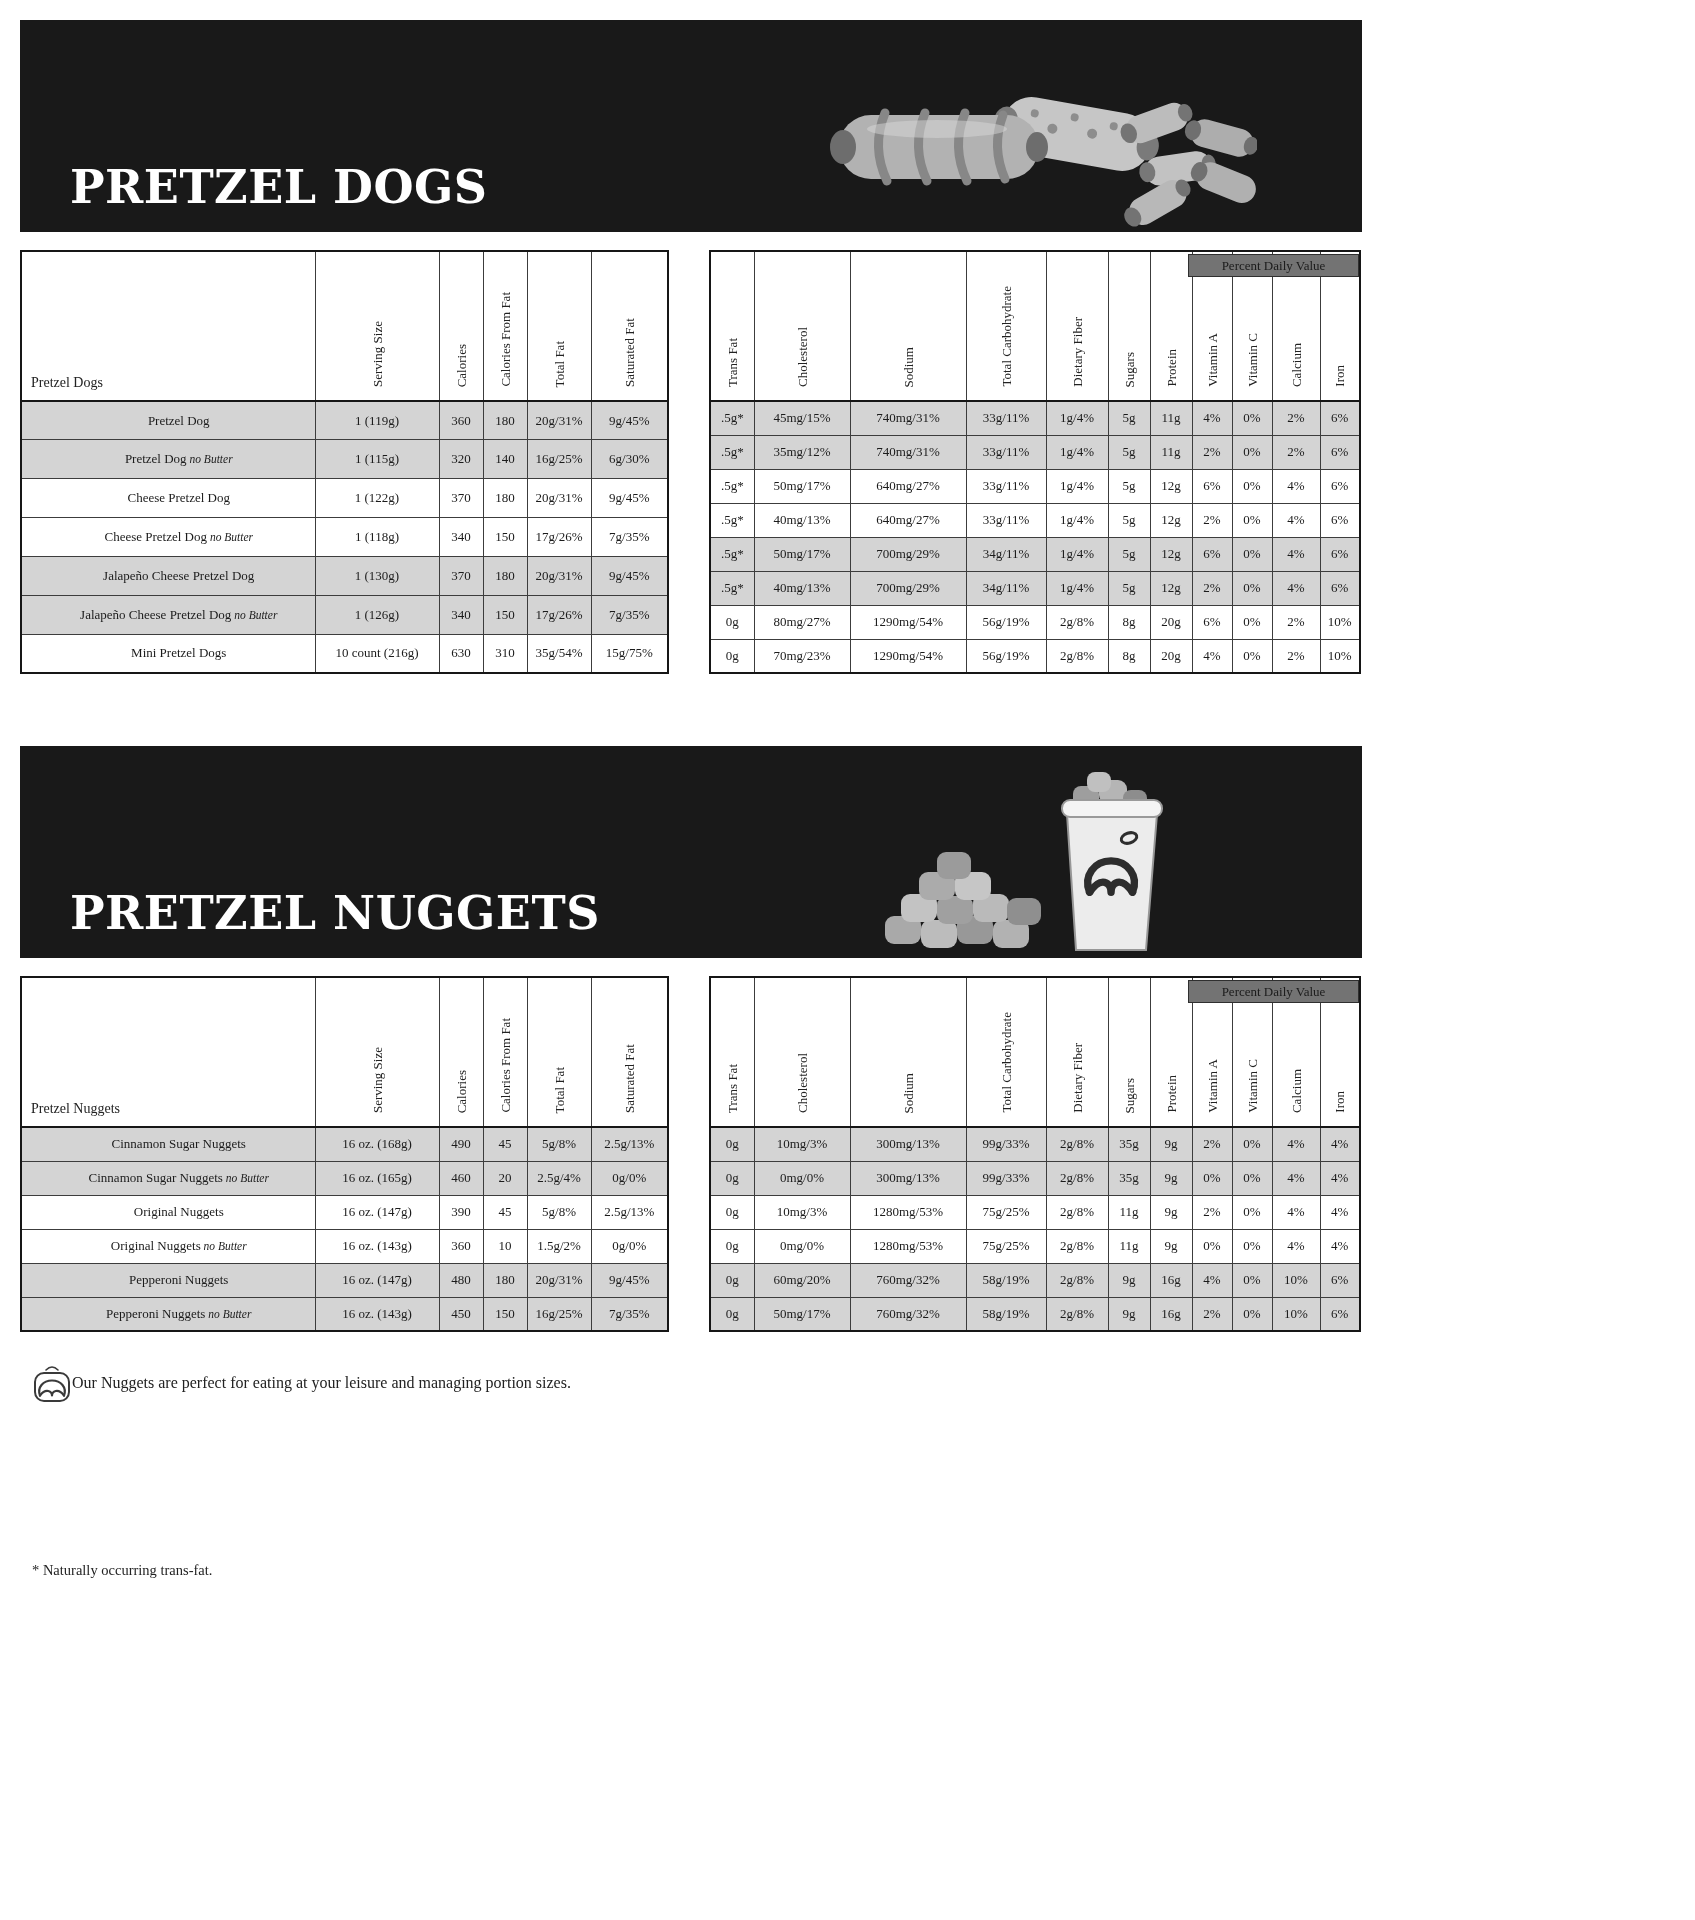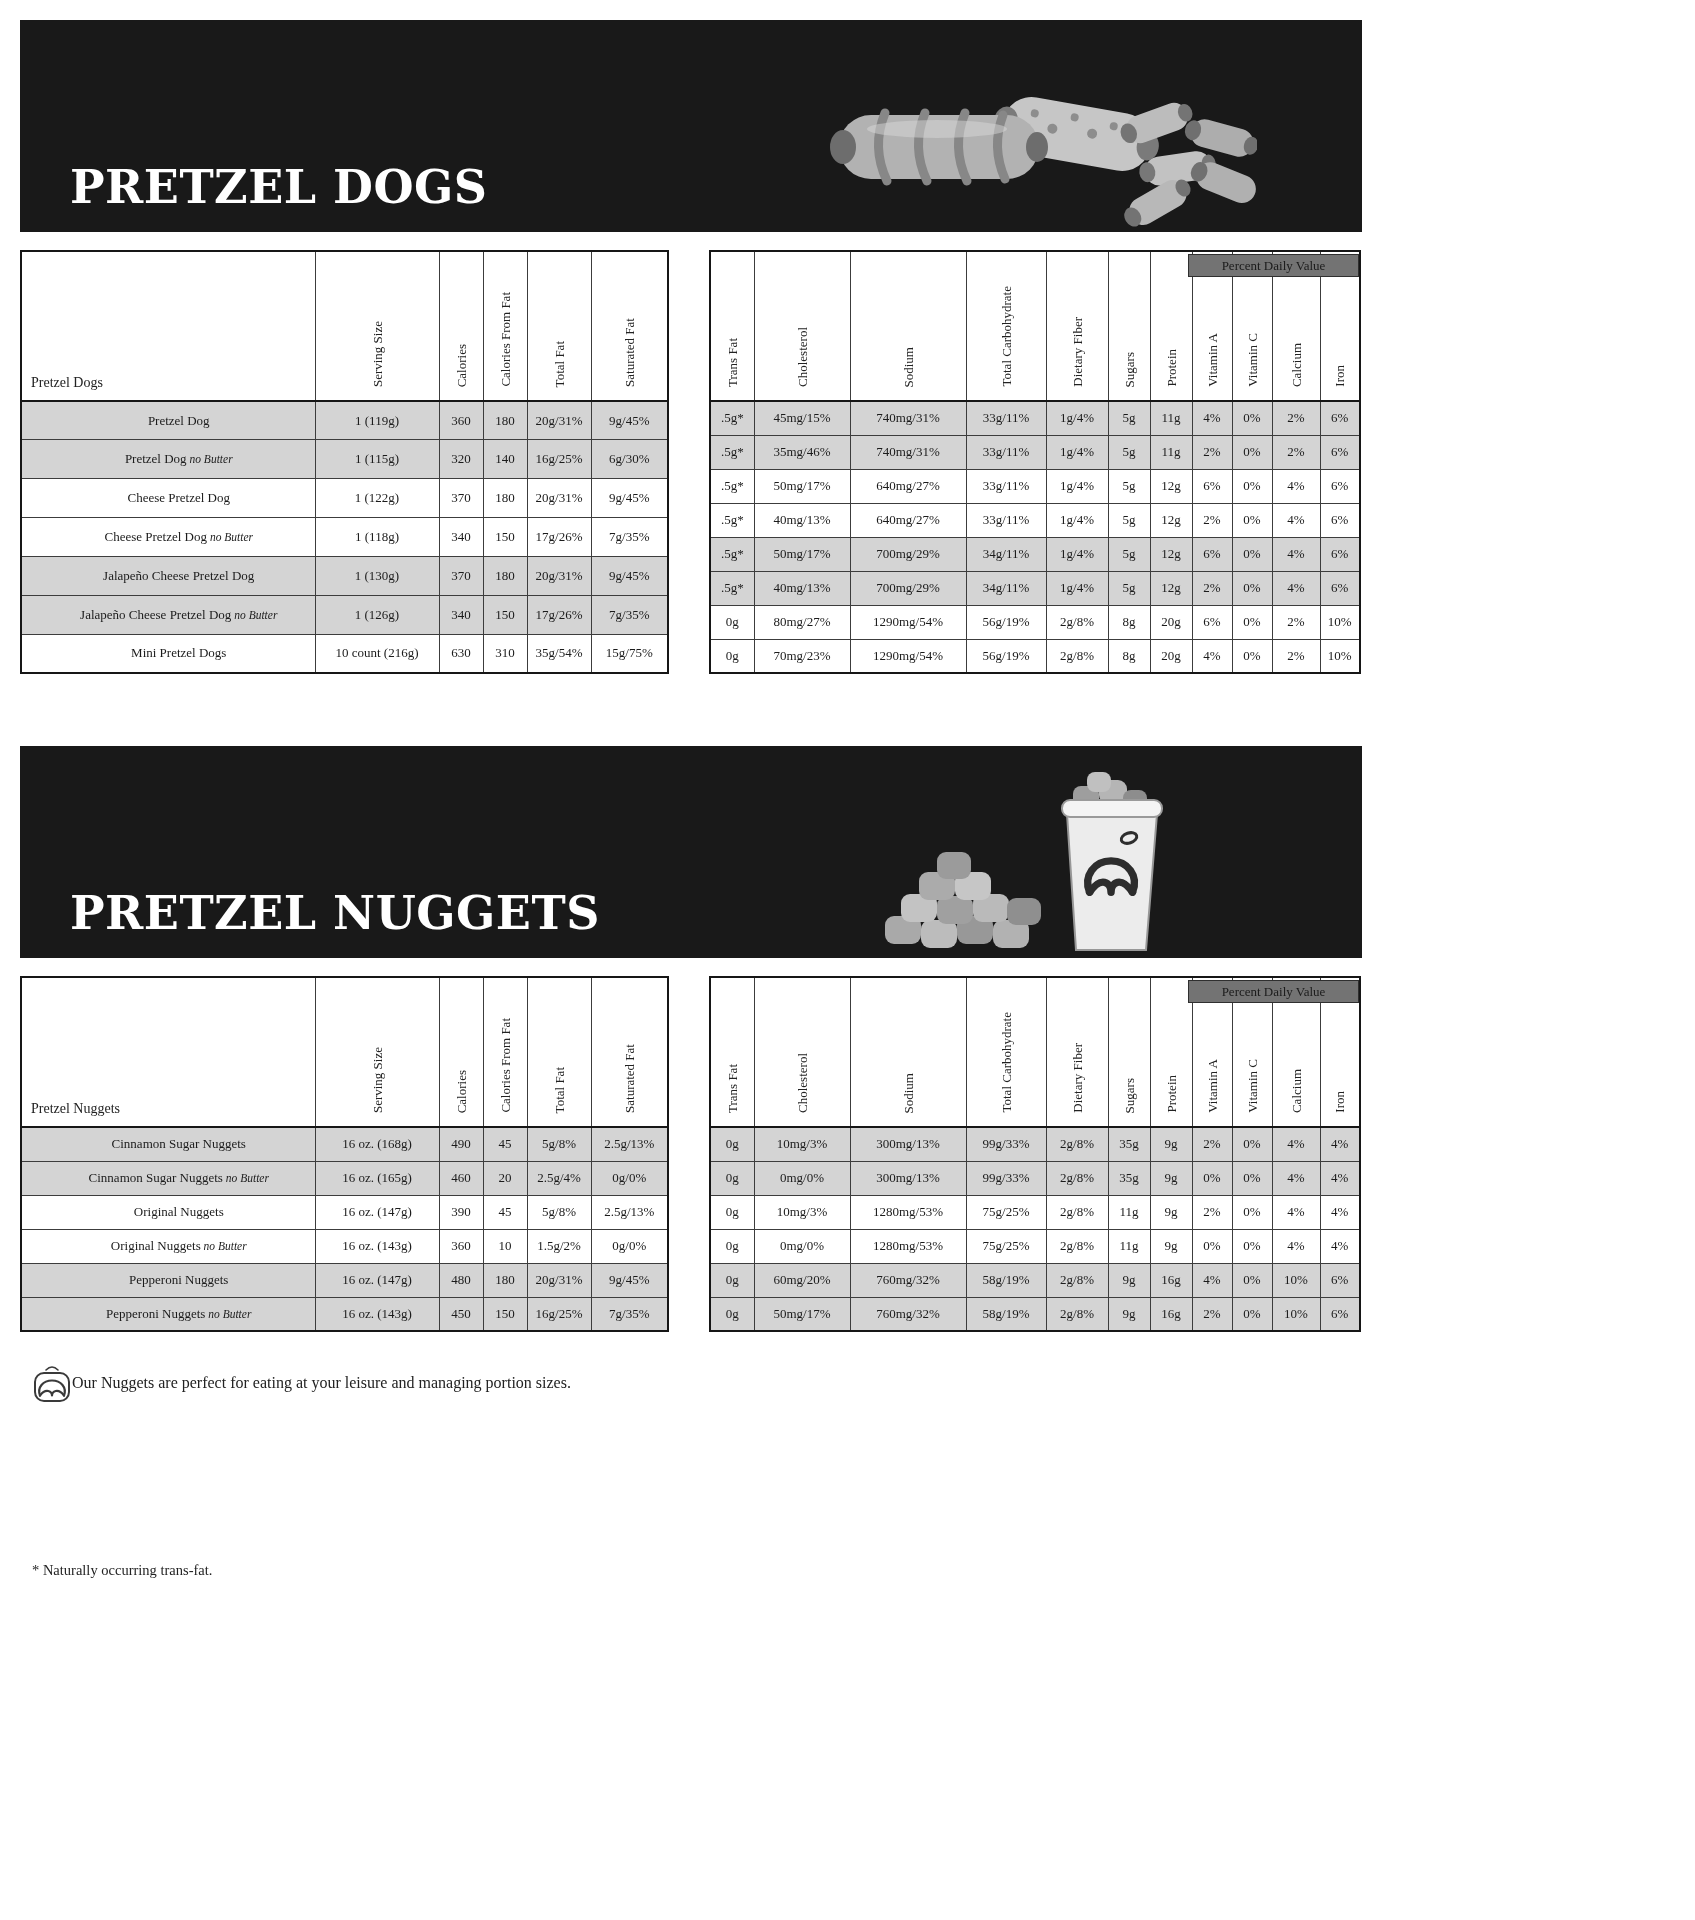--- a/index.html
+++ b/index.html
@@ -278,21 +278,21 @@
                   <td>1g/4%</td>
                   <td>5g</td>
                   <td>11g</td>
                   <td>4%</td>
                   <td>0%</td>
                   <td>2%</td>
                   <td>6%</td>
                 </tr>
                 <tr class="shaded">
                   <td>.5g*</td>
-                  <td>35mg/46%</td>
+                  <td>35mg/12%</td>
                   <td>740mg/31%</td>
                   <td>33g/11%</td>
                   <td>1g/4%</td>
                   <td>5g</td>
                   <td>11g</td>
                   <td>2%</td>
                   <td>0%</td>
                   <td>2%</td>
                   <td>6%</td>
                 </tr>

